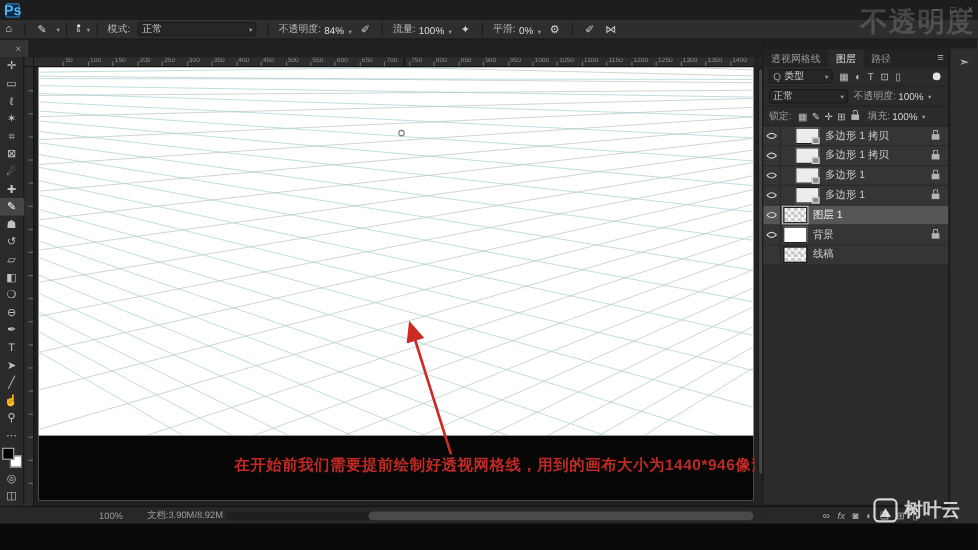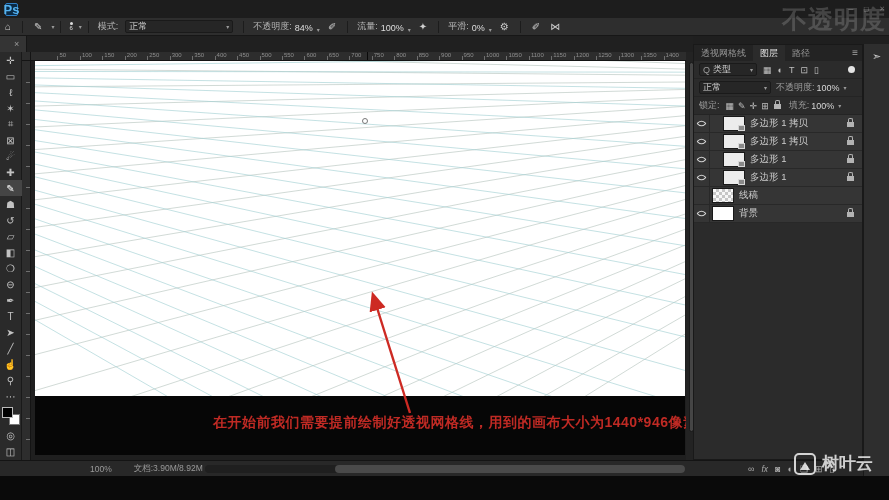--- a/index.html
+++ b/index.html
@@ -450,32 +450,39 @@
         <div class="eye-cell">
           <span class="eye-icon"></span>
         </div>
         <span class="indent"></span>
         <span class="thumb">
           <span class="badge"></span>
         </span>
         <span class="lname">多边形 1</span>
         <span class="lock-icon"></span>
       </div>
-      <div class="layer-row">
-        <div class="eye-cell"></div>
+      <div class="layer-row selected">
+        <div class="eye-cell">
+          <span class="eye-icon"></span>
+        </div>
         <span class="thumb checker"></span>
-        <span class="lname">线稿</span>
+        <span class="lname">图层 1</span>
       </div>
       <div class="layer-row">
         <div class="eye-cell">
           <span class="eye-icon"></span>
         </div>
         <span class="thumb white"></span>
         <span class="lname">背景</span>
         <span class="lock-icon"></span>
+      </div>
+      <div class="layer-row">
+        <div class="eye-cell"></div>
+        <span class="thumb checker"></span>
+        <span class="lname">线稿</span>
       </div>
     </div>
 </div>
 <div class="abs" id="panelbottom">
     <span class="bicon">∞</span>
     <span class="bicon fx">fx</span>
     <span class="bicon">◙</span>
     <span class="bicon">◐</span>
     <span class="bicon">❏</span>
     <span class="bicon">⊞</span>

